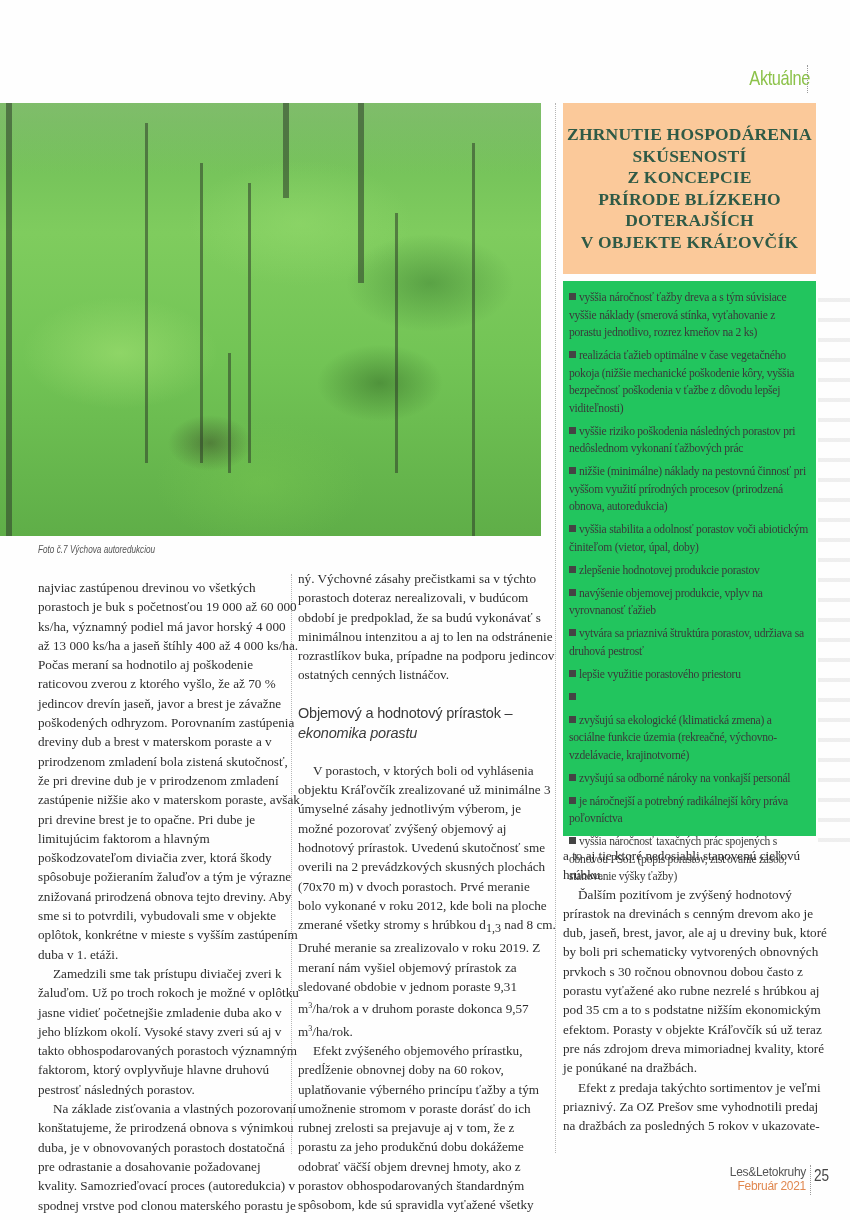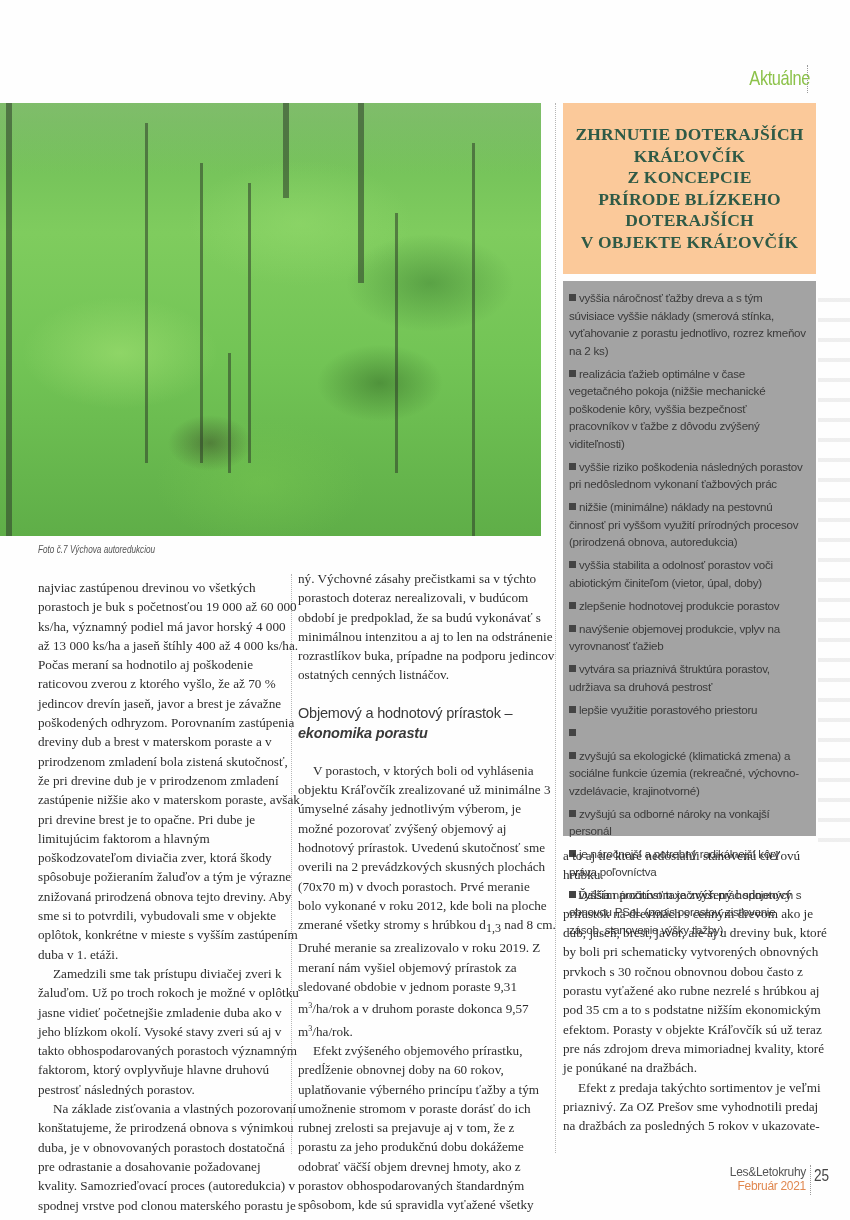--- a/index.html
+++ b/index.html
@@ -56,34 +56,34 @@
     .col .sup { font-size: 8px; vertical-align: 5px; }
 
     .col-1 { left: 38px; top: 578px; width: 262px; }
     .col-2 { left: 298px; top: 569px; width: 258px; }
     .col-3 { left: 563px; top: 846px; width: 265px; }
 
     .subhead {
       font-family: "Liberation Sans", sans-serif; font-size: 14.5px; line-height: 20px;
       color: #3a3a3a; margin: 18px 0 18px 0; letter-spacing: -0.2px;
     }
-    .subhead .em { font-style: italic; font-weight: bold; }
+    .subhead .em { font-style: italic; }
 
     
     .box-title {
       position: absolute; left: 563px; top: 103px; width: 253px; height: 171px;
       background: #fbc99a;
       display: flex; flex-direction: column; align-items: center; justify-content: center;
       font-family: "Liberation Serif", serif; font-weight: bold; font-size: 17.5px;
       line-height: 21.5px; color: #2f5a46; text-align: center; letter-spacing: 0.2px;
     }
     .box-list {
       position: absolute; left: 563px; top: 281px; width: 253px; height: 555px;
-      background: #a3a3a3; padding: 8px 8px 0 6px;
-      font-family: Liberation Sans, sans-serif; font-size: 11.6px; line-height: 17.5px;
+      background: #22c55e; padding: 8px 8px 0 6px;
+      font-family: Liberation Serif, serif; font-size: 11.6px; line-height: 17.5px;
       color: #3a3a3a;
     }
     .box-list .item { margin-bottom: 5.5px; letter-spacing: -0.25px; }
     .box-list .bullet {
       display: inline-block; width: 7px; height: 7px; background: #444;
       margin-right: 3px; vertical-align: 1px;
     }
 
     
     .bleed {
@@ -142,30 +142,30 @@
   <div class="subhead">
     <span>Objemový a hodnotový prírastok – </span><span class="em">ekonomika porastu</span>
   </div>
   <p class="indent">
     <span>V porastoch, v ktorých boli od vyhlásenia objektu Kráľovčík zrealizované už minimálne 3 úmyselné zásahy jednotlivým výberom, je možné pozorovať zvýšený objemový aj hodnotový prírastok. Uvedenú skutočnosť sme overili na 2 prevádzkových skusných plochách (70x70 m) v dvoch porastoch. Prvé meranie bolo vykonané v roku 2012, kde boli na ploche zmerané všetky stromy s hrúbkou d</span><span class="sub">1,3</span><span> nad 8 cm. Druhé meranie sa zrealizovalo v roku 2019. Z meraní nám vyšiel objemový prírastok za sledované obdobie v jednom poraste 9,31 m</span><span class="sup">3</span><span>/ha/rok a v druhom poraste dokonca 9,57 m</span><span class="sup">3</span><span>/ha/rok.</span>
   </p>
   <p class="indent">Efekt zvýšeného objemového prírastku, predĺženie obnovnej doby na 60 rokov, uplatňovanie výberného princípu ťažby a tým umožnenie stromom v poraste dorásť do ich rubnej zrelosti sa prejavuje aj v tom, že z porastu za jeho produkčnú dobu dokážeme odobrať väčší objem drevnej hmoty, ako z porastov obhospodarovaných štandardným spôsobom, kde sú spravidla vyťažené všetky stromy na obnovnom prvku za decénium</p>
 </div>
 
 <div class="box-title">
-  <div>ZHRNUTIE DOTERAJŠÍCH</div>
-  <div>KRÁĽOVČÍK</div>
+  <div>ZHRNUTIE HOSPODÁRENIA</div>
+  <div>SKÚSENOSTÍ</div>
   <div>Z KONCEPCIE</div>
   <div>PRÍRODE BLÍZKEHO</div>
   <div>DOTERAJŠÍCH</div>
   <div>V OBJEKTE KRÁĽOVČÍK</div>
 </div>
 <div class="box-list">
   <div class="item"><span class="bullet"></span><span>vyššia náročnosť ťažby dreva a s tým súvisiace vyššie náklady (smerová stínka, vyťahovanie z porastu jednotlivo, rozrez kmeňov na 2 ks)</span></div>
-  <div class="item"><span class="bullet"></span><span>realizácia ťažieb optimálne v čase vegetačného pokoja (nižšie mechanické poškodenie kôry, vyššia bezpečnosť pracovníkov v ťažbe z dôvodu zvýšený viditeľnosti)</span></div>
+  <div class="item"><span class="bullet"></span><span>realizácia ťažieb optimálne v čase vegetačného pokoja (nižšie mechanické poškodenie kôry, vyššia bezpečnosť poškodenia v ťažbe z dôvodu lepšej viditeľnosti)</span></div>
   <div class="item"><span class="bullet"></span><span>vyššie riziko poškodenia následných porastov pri nedôslednom vykonaní ťažbových prác</span></div>
   <div class="item"><span class="bullet"></span><span>nižšie (minimálne) náklady na pestovnú činnosť pri vyššom využití prírodných procesov (prirodzená obnova, autoredukcia)</span></div>
   <div class="item"><span class="bullet"></span><span>vyššia stabilita a odolnosť porastov voči abiotickým činiteľom (vietor, úpal, doby)</span></div>
   <div class="item"><span class="bullet"></span><span>zlepšenie hodnotovej produkcie porastov</span></div>
   <div class="item"><span class="bullet"></span><span>navýšenie objemovej produkcie, vplyv na vyrovnanosť ťažieb</span></div>
   <div class="item"><span class="bullet"></span><span>vytvára sa priaznivá štruktúra porastov, udržiava sa druhová pestrosť</span></div>
   <div class="item"><span class="bullet"></span><span>lepšie využitie porastového priestoru</span></div>
   <div class="item"><span class="bullet"></span></div>
   <div class="item"><span class="bullet"></span><span>zvyšujú sa ekologické (klimatická zmena) a sociálne funkcie územia (rekreačné, výchovno-vzdelávacie, krajinotvorné)</span></div>
   <div class="item"><span class="bullet"></span><span>zvyšujú sa odborné nároky na vonkajší personál</span></div>

